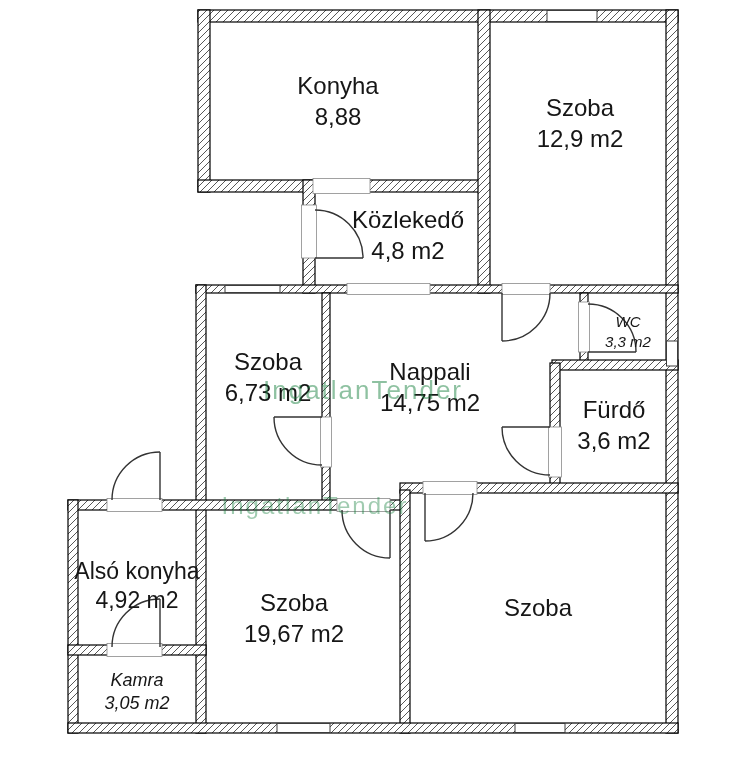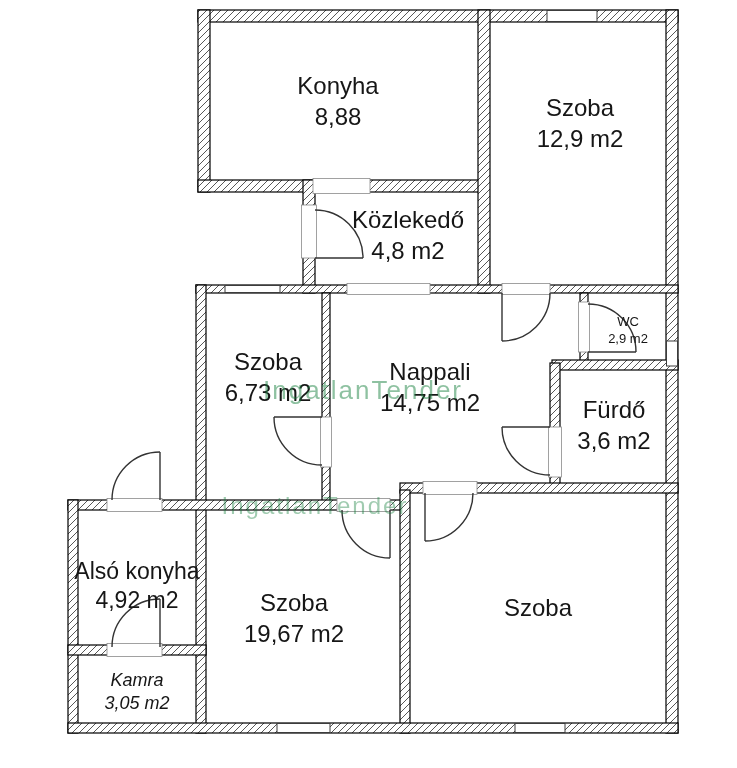--- a/index.html
+++ b/index.html
@@ -8,21 +8,21 @@
     font-family:"Liberation Sans", sans-serif;
   }
   #plan-svg{position:absolute;left:0;top:0;}
   .room-label{
     position:absolute;transform:translate(-50%,-50%);
     text-align:center;color:#161616;line-height:1.28;white-space:nowrap;
   }
   .lg{font-size:24px;}
   .md{font-size:23px;}
   .sm{font-size:18px;font-style:italic;}
-  .xs{font-size:13px;line-height:1.3;}
+  .xs{font-size:15px;line-height:1.3;font-style:italic;}
   .watermark{
     position:absolute;transform:translate(-50%,-50%);
     color:#15803d;opacity:.48;font-size:24px;letter-spacing:2px;
     white-space:nowrap;pointer-events:none;
   }
 </style>
 </head>
 <body>
 
 <div id="stage">
@@ -129,21 +129,21 @@
     <div>6,73 m2</div>
   </div>
 
   <div class="room-label lg" style="left:430px;top:388px">
     <div>Nappali</div>
     <div>14,75 m2</div>
   </div>
 
   <div class="room-label xs" style="left:628px;top:331px">
     <div>WC</div>
-    <div>2,9 m2</div>
+    <div>3,3 m2</div>
   </div>
 
   <div class="room-label lg" style="left:614px;top:426px">
     <div>Fürdő</div>
     <div>3,6 m2</div>
   </div>
 
   <div class="room-label md" style="left:137px;top:586px">
     <div>Alsó konyha</div>
     <div>4,92 m2</div>

